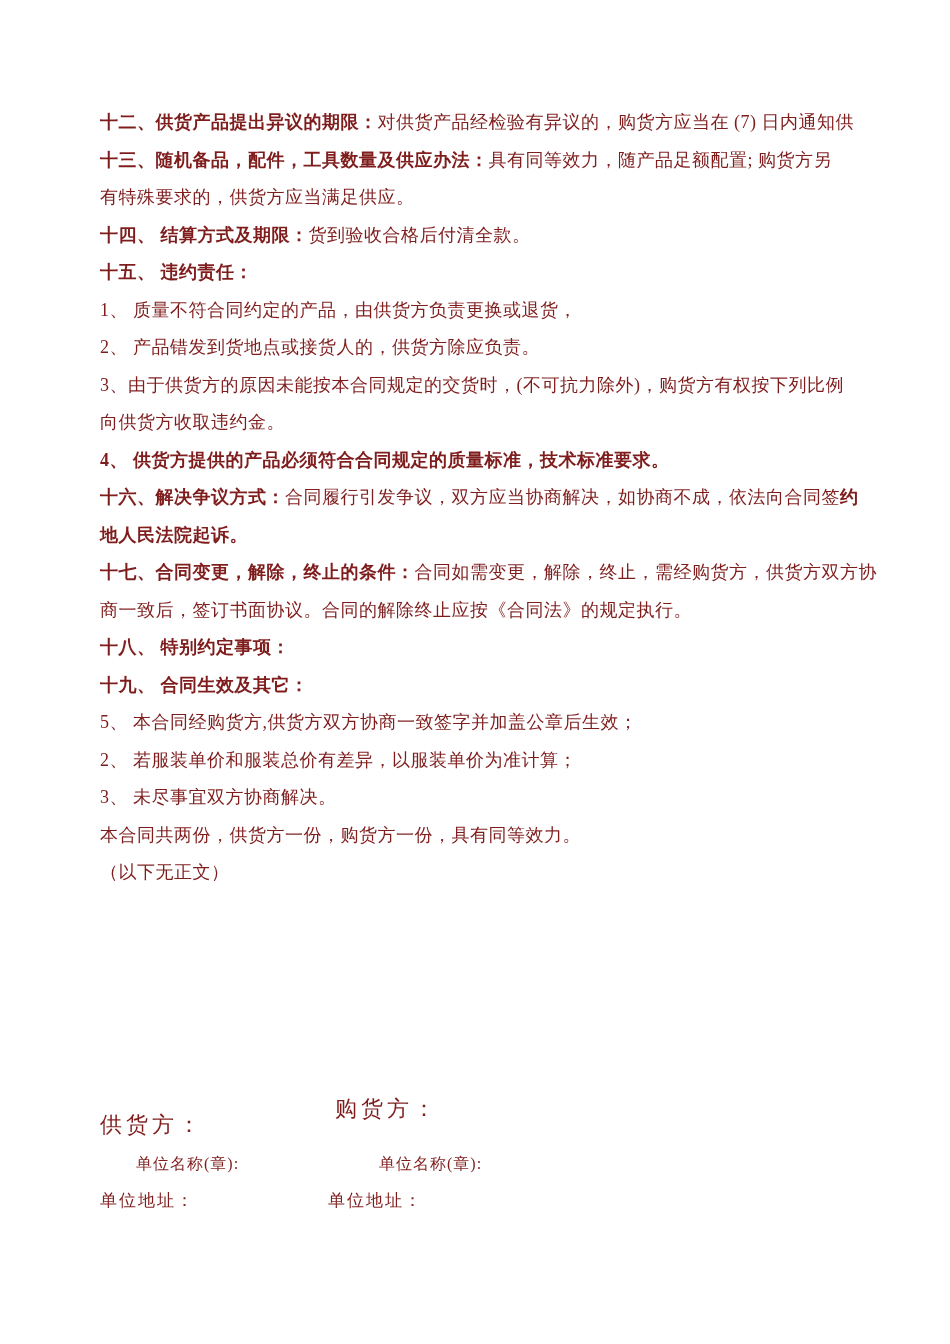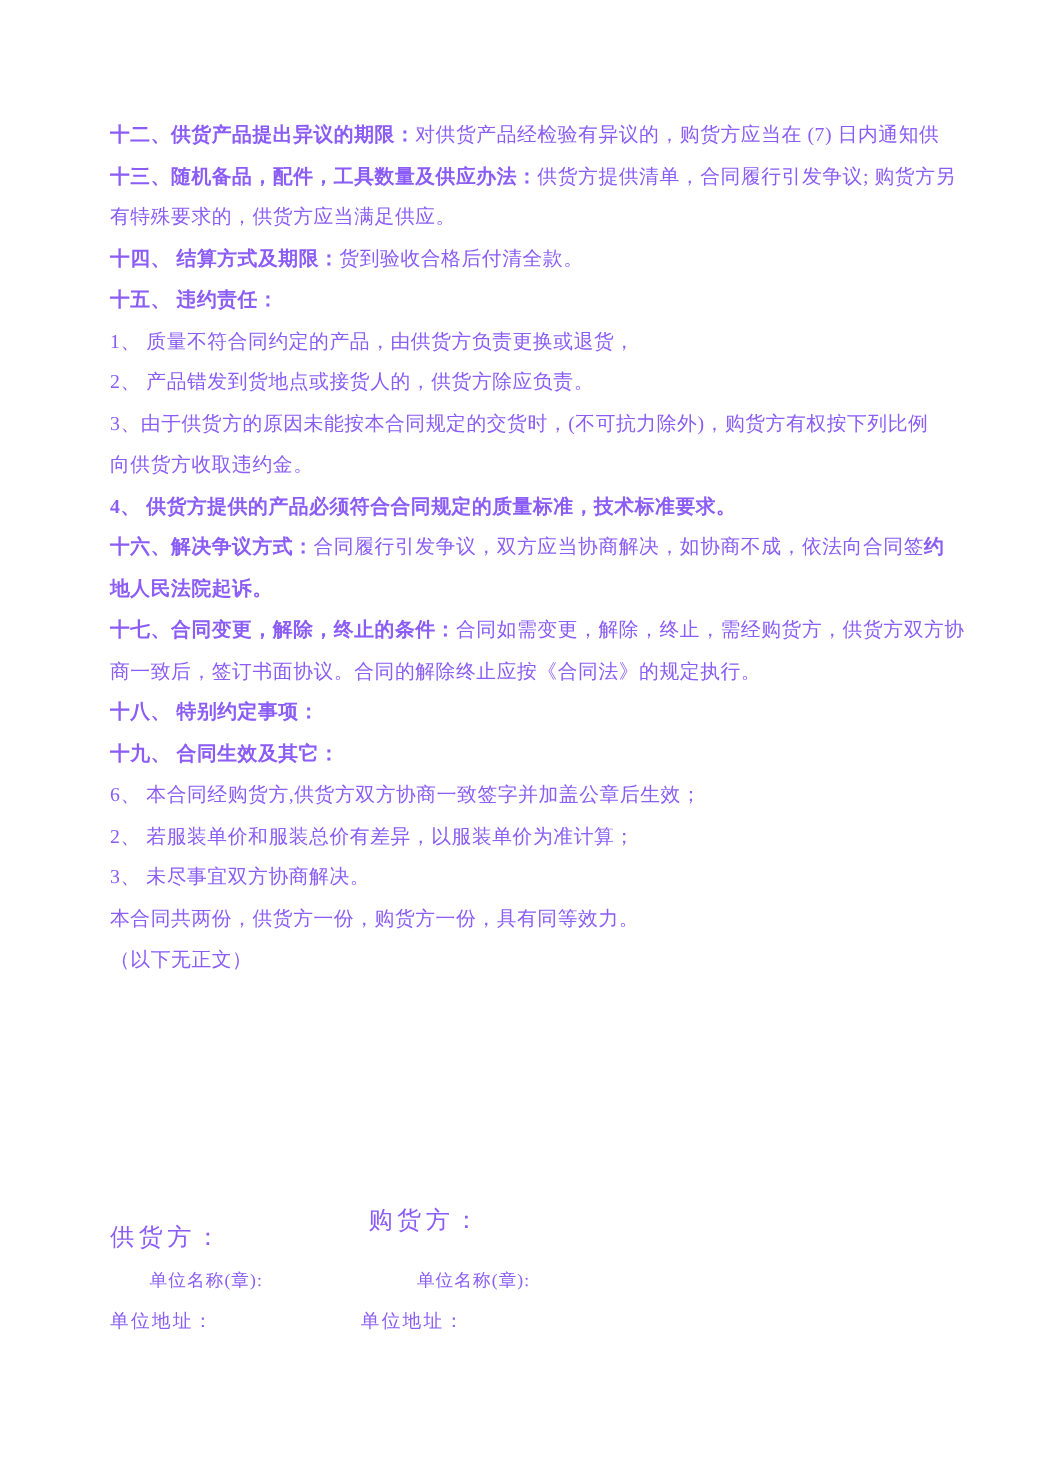--- a/index.html
+++ b/index.html
@@ -7,21 +7,21 @@
     padding: 0;
     background: #ffffff;
   }
   .page {
     position: relative;
     width: 950px;
     height: 1344px;
     background: #ffffff;
     overflow: hidden;
     font-family: "Liberation Serif", "DejaVu Serif", serif;
-    color: #8b5cf6;
+    color: #7f1d1d;
   }
   
   .doc-body {
     position: absolute;
     left: 100px;
     top: 104px;
     width: 800px;
     font-size: 18px;
     line-height: 37.5px;
     text-align: left;
@@ -65,36 +65,36 @@
   .sig-unit-addr.supplier { left: 100px; }
   .sig-unit-addr.buyer    { left: 328px; }
 </style>
 </head>
 <body>
 
 <div class="page">
 
   <div class="doc-body">
       <p class="line"><span class="seg bold">十二、供货产品提出异议的期限：</span><span class="seg">对供货产品经检验有异议的，购货方应当在 (7) 日内通知供</span></p>
-      <p class="line"><span class="seg bold">十三、随机备品，配件，工具数量及供应办法：</span><span class="seg">供货方提供清单，合同履行引发争议; 购货方另</span></p>
+      <p class="line"><span class="seg bold">十三、随机备品，配件，工具数量及供应办法：</span><span class="seg">具有同等效力，随产品足额配置; 购货方另</span></p>
       <p class="line"><span class="seg">有特殊要求的，供货方应当满足供应。</span></p>
       <p class="line"><span class="seg bold">十四、 结算方式及期限：</span><span class="seg">货到验收合格后付清全款。</span></p>
       <p class="line"><span class="seg bold">十五、 违约责任：</span></p>
       <p class="line"><span class="seg">1、 质量不符合同约定的产品，由供货方负责更换或退货，</span></p>
       <p class="line"><span class="seg">2、 产品错发到货地点或接货人的，供货方除应负责。</span></p>
       <p class="line"><span class="seg">3、由于供货方的原因未能按本合同规定的交货时，(不可抗力除外)，购货方有权按下列比例</span></p>
       <p class="line"><span class="seg">向供货方收取违约金。</span></p>
       <p class="line"><span class="seg bold">4、 供货方提供的产品必须符合合同规定的质量标准，技术标准要求。</span></p>
       <p class="line"><span class="seg bold">十六、解决争议方式：</span><span class="seg">合同履行引发争议，双方应当协商解决，如协商不成，依法向合同签</span><span class="seg bold">约</span></p>
       <p class="line"><span class="seg bold">地人民法院起诉。</span></p>
       <p class="line"><span class="seg bold">十七、合同变更，解除，终止的条件：</span><span class="seg">合同如需变更，解除，终止，需经购货方，供货方双方协</span></p>
       <p class="line"><span class="seg">商一致后，签订书面协议。合同的解除终止应按《合同法》的规定执行。</span></p>
       <p class="line"><span class="seg bold">十八、 特别约定事项：</span></p>
       <p class="line"><span class="seg bold">十九、 合同生效及其它：</span></p>
-      <p class="line"><span class="seg">6、 本合同经购货方,供货方双方协商一致签字并加盖公章后生效；</span></p>
+      <p class="line"><span class="seg">5、 本合同经购货方,供货方双方协商一致签字并加盖公章后生效；</span></p>
       <p class="line"><span class="seg">2、 若服装单价和服装总价有差异，以服装单价为准计算；</span></p>
       <p class="line"><span class="seg">3、 未尽事宜双方协商解决。</span></p>
       <p class="line"><span class="seg">本合同共两份，供货方一份，购货方一份，具有同等效力。</span></p>
       <p class="line"><span class="seg">（以下无正文）</span></p>
     </div>
 
   <div class="signature">
     <span class="sig-party supplier">供货方：</span>
     <span class="sig-party buyer">购货方：</span>
 

